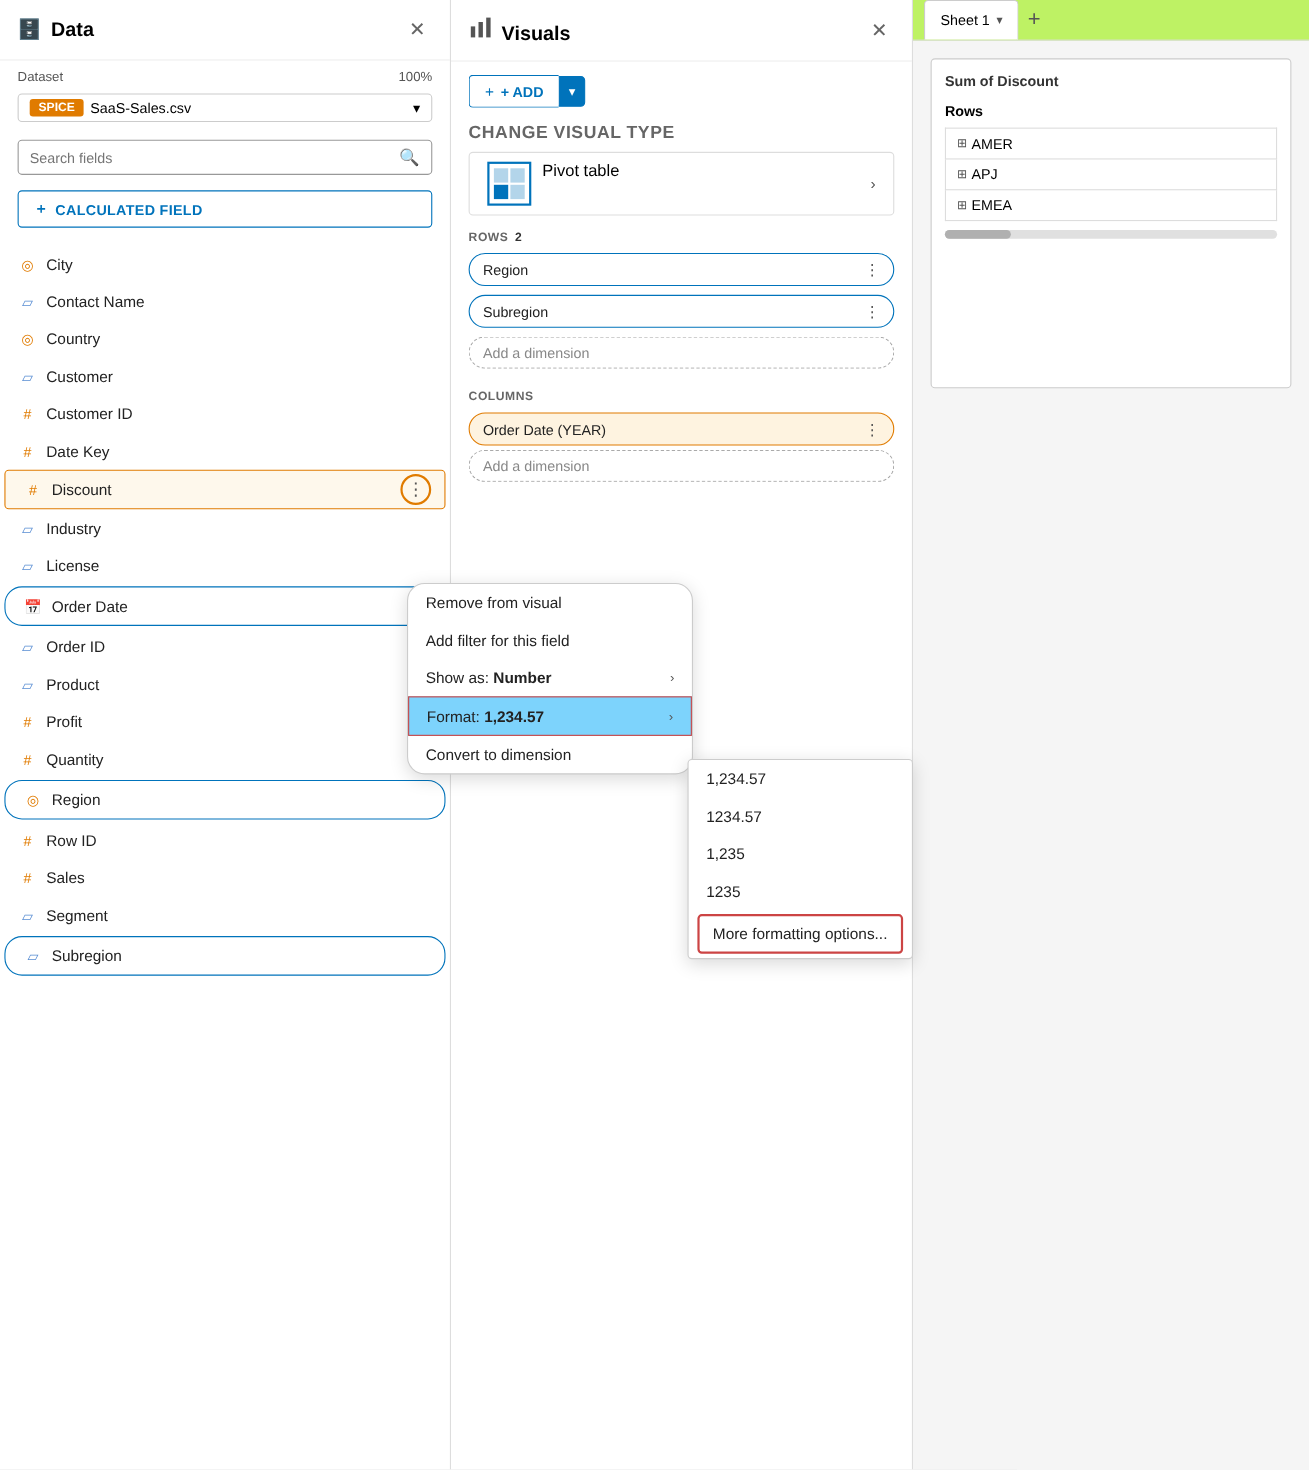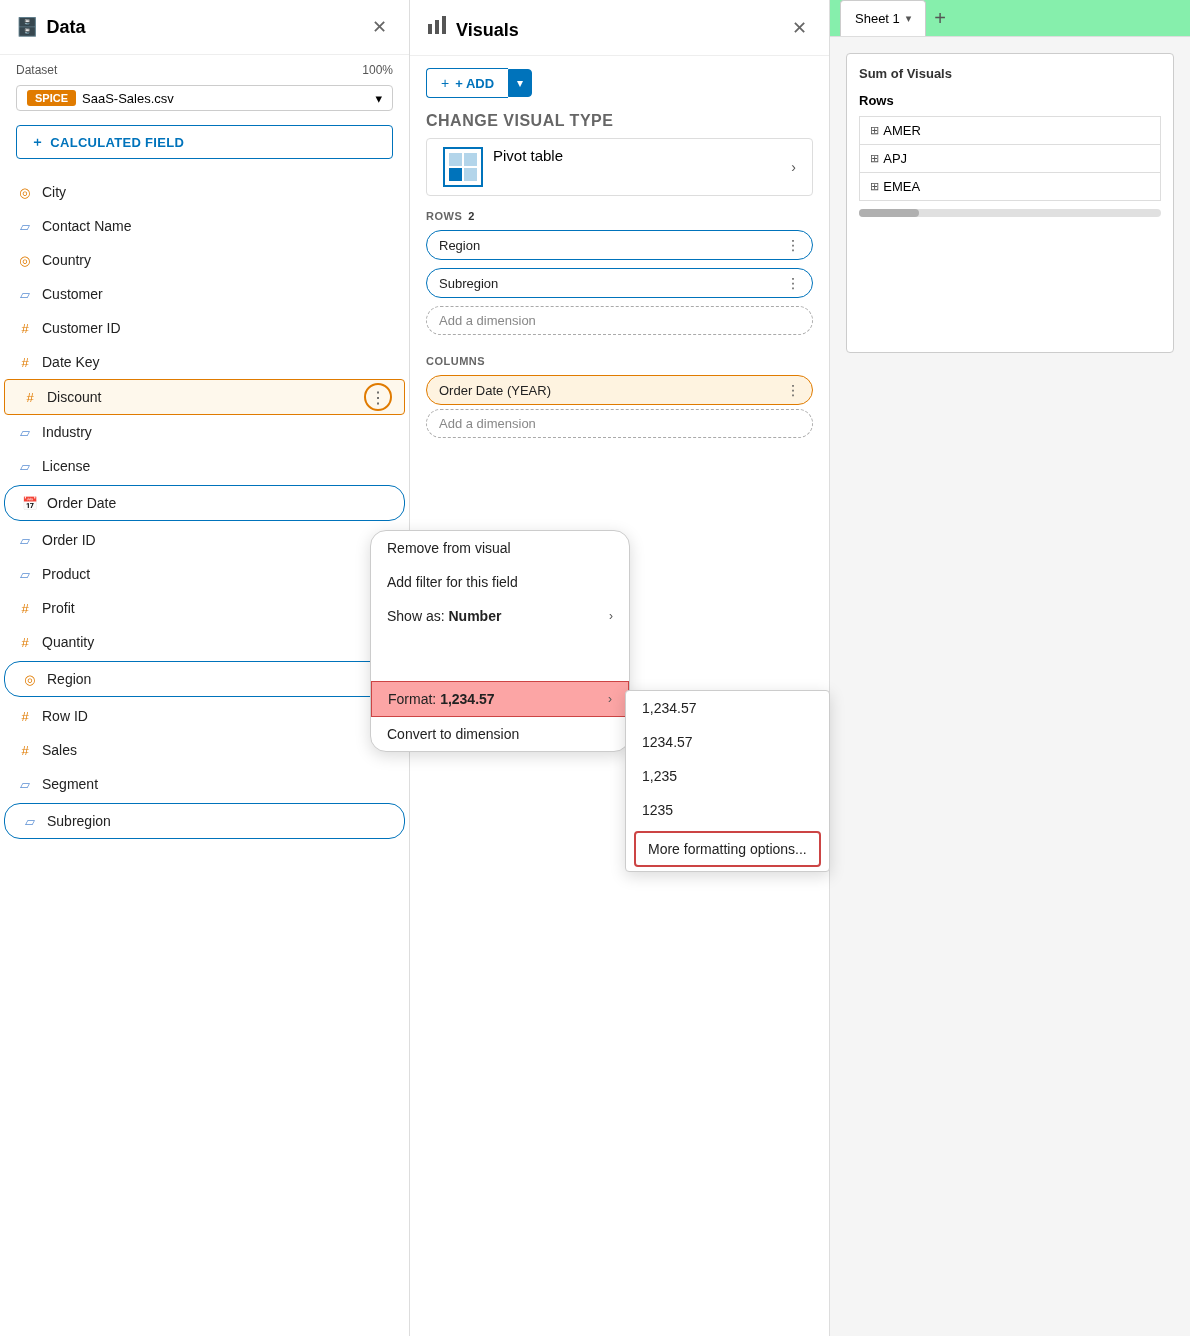--- a/index.html
+++ b/index.html
@@ -369,23 +369,22 @@
       padding: 9px 16px;
       cursor: pointer;
       font-size: 14px;
       color: #222;
       display: flex;
       align-items: center;
       justify-content: space-between;
     }
 
     .context-menu-item.active {
-      background: #fca5a5;
+      background: #7dd3fc;
       border: 1.5px solid #c44;
-      margin-top: 48px;
     }
 
     .chevron-right {
       font-size: 12px;
       color: #555;
     }
 
     
     .sub-menu {
       position: absolute;
@@ -417,21 +416,21 @@
     .sheet-panel {
       flex: 1;
       background: #f5f5f5;
       display: flex;
       flex-direction: column;
     }
 
     .sheet-tabs {
       display: flex;
       align-items: center;
-      background: #86efac;
+      background: #bef264;
       border-bottom: 1px solid #ddd;
       padding: 0 10px;
     }
 
     .sheet-tab {
       display: flex;
       align-items: center;
       gap: 6px;
       padding: 10px 14px;
       border: 1px solid #ccc;
@@ -545,20 +544,26 @@
   </div>
 
   <div style="padding: 0 16px 8px;">
     <div class="dataset-selector">
       <span class="spice-badge">SPICE</span>
       <span>SaaS-Sales.csv</span>
       <span style="margin-left:auto;">▾</span>
     </div>
   </div>
 
+  <div class="search-row">
+    <div class="search-box">
+      <input type="text" placeholder="Search fields" style="">
+      <span class="search-icon">🔍</span>
+    </div>
+  </div>
 
   <button class="calc-field-btn">
     <span>＋</span>
     <span>CALCULATED FIELD</span>
   </button>
 
   <div class="fields-list">
 
     <div class="field-item">
       <span class="field-icon icon-geo">◎</span>
@@ -774,21 +779,21 @@
       <span>Sheet 1</span>
       <span class="tab-arrow">▾</span>
     </div>
     <button class="add-sheet-btn">
       <span>+</span>
     </button>
   </div>
 
   <div class="sheet-content">
     <div class="visual-container">
-      <div class="visual-header">Sum of Visuals</div>
+      <div class="visual-header">Sum of Discount</div>
 
       <div class="rows-label">Rows</div>
 
       <table class="pivot-table">
         <tbody>
           <tr>
             <td>
               <div class="pivot-row-header">
                 <span class="expand-icon">⊞</span>
                 <span>AMER</span>

